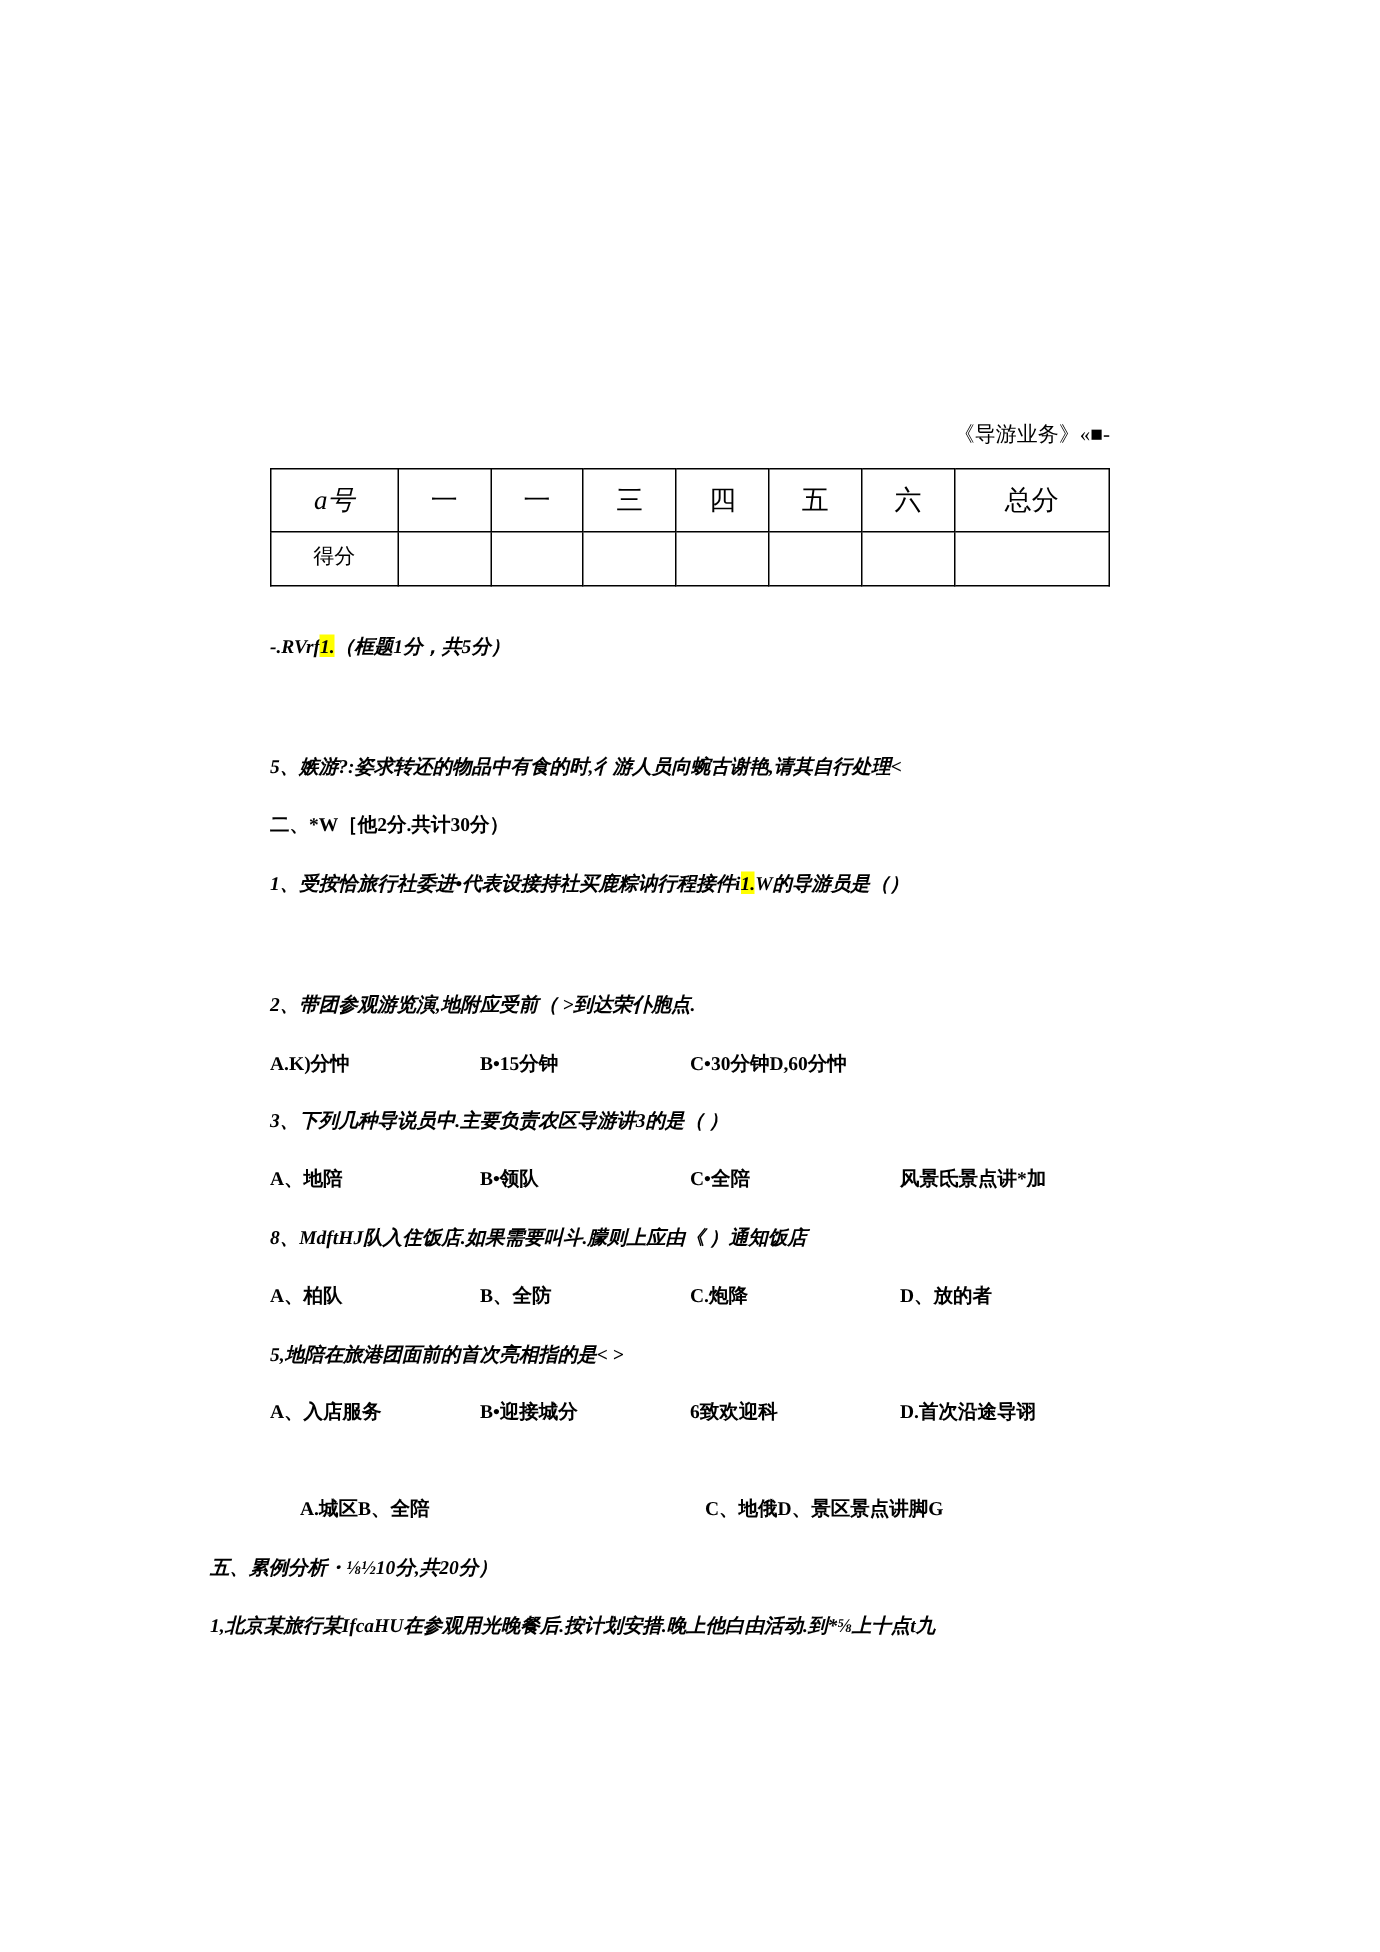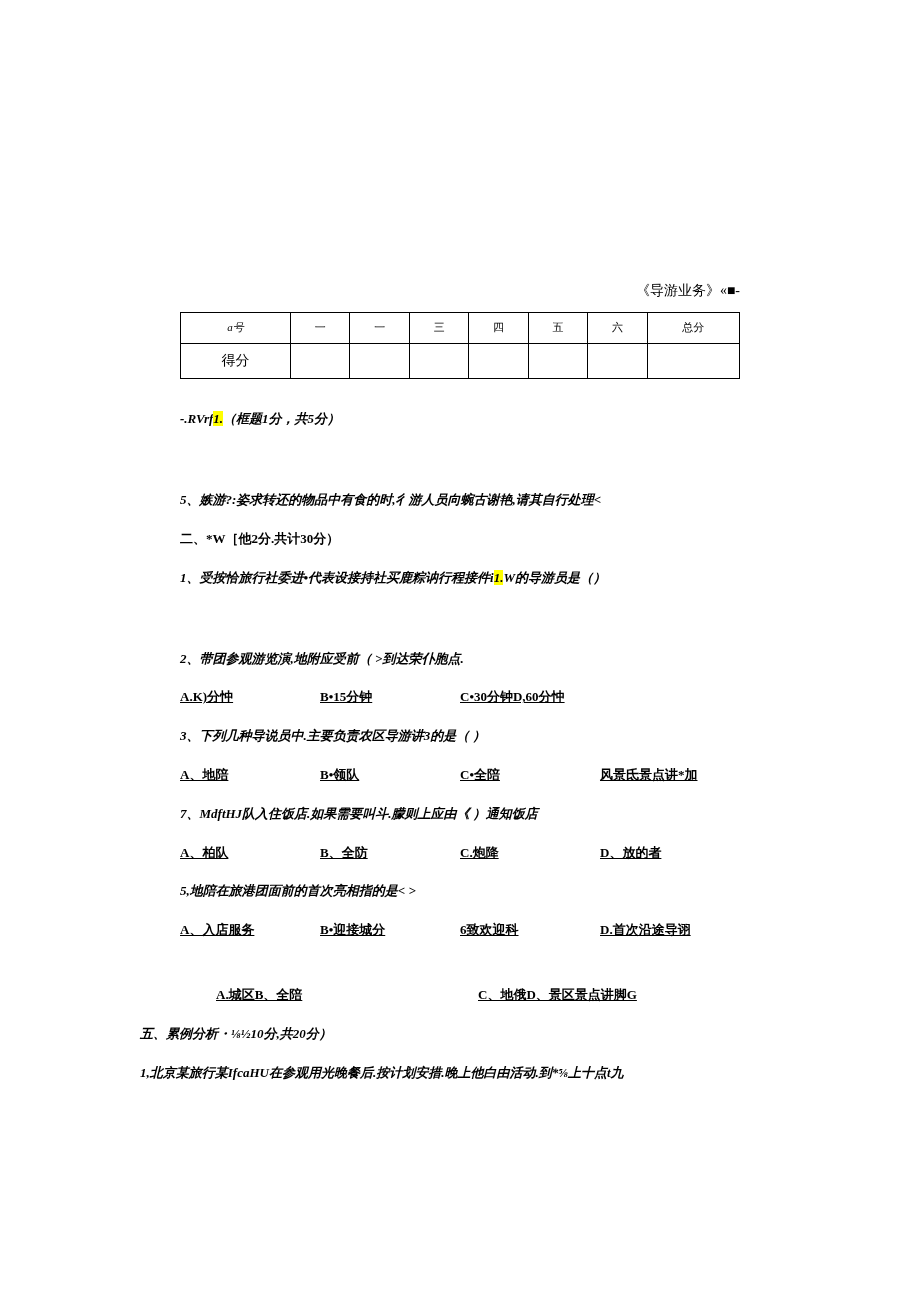--- a/index.html
+++ b/index.html
@@ -27,38 +27,37 @@
       margin: 0 auto 30px auto;
       width: 100%;
     }
     table.score td, table.score th {
       border: 1px solid #000;
       text-align: center;
       padding: 6px 4px;
       font-size: 14px;
     }
     table.score tr:first-child td {
-      font-size: 11px;
+      font-size: 18px;
     }
     .italic {
       font-style: italic;
       font-family: "Times New Roman", serif;
     }
     .highlight {
       background-color: #ffff00;
     }
     .para {
       margin: 18px 0;
       font-style: italic;
     }
     .options {
       display: flex;
       flex-wrap: wrap;
       margin: 6px 0 14px 0;
-      text-decoration: underline;
     }
     .options > div {
       flex: 1;
       min-width: 100px;
     }
     .section-head {
       margin: 18px 0 8px 0;
     }
     .spacer {
       height: 24px;
@@ -128,39 +127,39 @@
 </div>
 
 <div class="para bold">3、下列几种导说员中.主要负责农区导游讲3的是（            ）</div>
 <div class="options bold">
   <div>A、地陪</div>
   <div>B•领队</div>
   <div>C•全陪</div>
   <div>风景氐景点讲*加</div>
 </div>
 
-<div class="para bold">7、MdftHJ队入住饭店.如果需要叫斗.朦则上应由《          ）通知饭店</div>
+<div class="para bold">8、MdftHJ队入住饭店.如果需要叫斗.朦则上应由《          ）通知饭店</div>
 <div class="options bold">
   <div>A、柏队</div>
   <div>B、全防</div>
   <div>C.炮降</div>
   <div>D、放的者</div>
 </div>
 
 <div class="para bold">5,地陪在旅港团面前的首次亮相指的是&lt;             &gt;</div>
 <div class="options bold">
   <div>A、入店服务</div>
   <div>B•迎接城分</div>
   <div>6致欢迎科</div>
   <div>D.首次沿途导诩</div>
 </div>
 
 <div class="spacer"></div>
 
-<div class="options bold" style="margin-left:36px;">
+<div class="options bold" style="margin-left:20px;">
   <div>A.城区B、全陪</div>
   <div>C、地俄D、景区景点讲脚G</div>
 </div>
 
 <div class="para bold left-neg">五、累例分析・⅛½10分,共20分）</div>
 <div class="para bold left-neg">1,北京某旅行某IfcaHU在参观用光晚餐后.按计划安措.晚上他白由活动.到*⅝上十点t九</div>
 
 <div class="spacer-lg"></div>
 
 </body></html>

